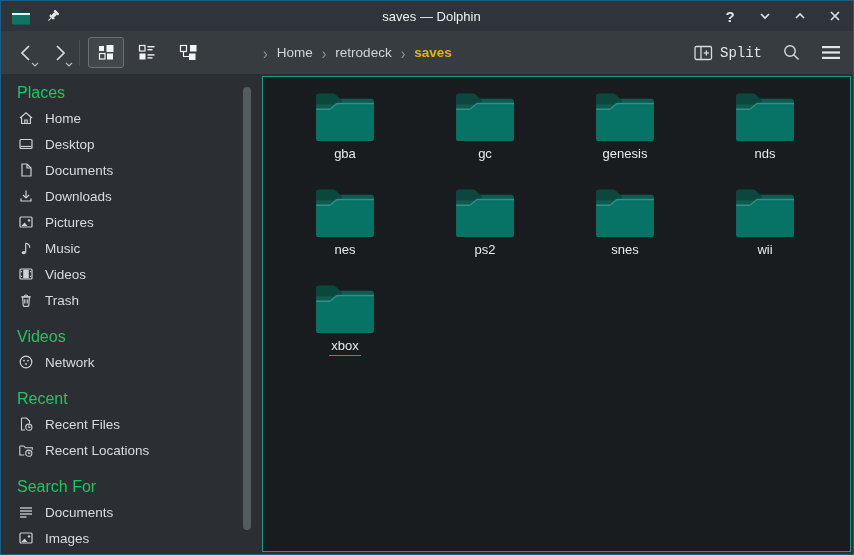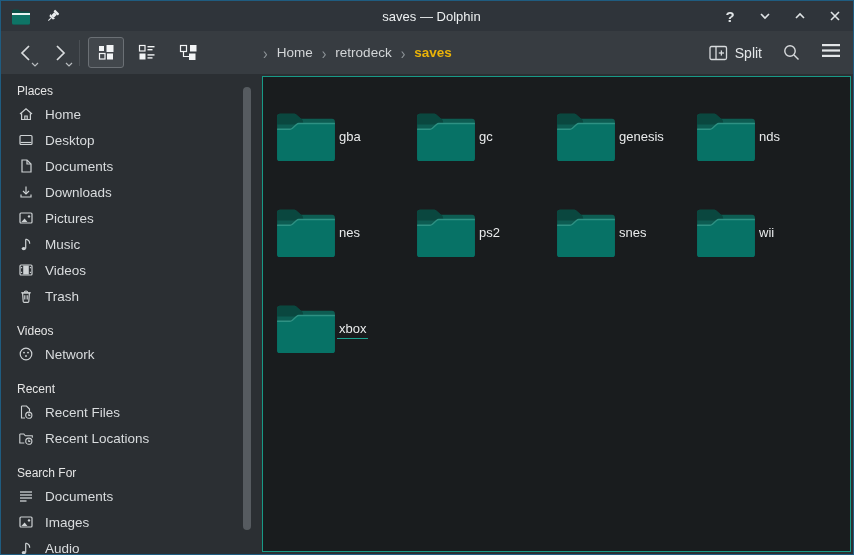--- a/index.html
+++ b/index.html
@@ -19,38 +19,38 @@
   .nav-btn { width:26px; height:30px; position:relative; display:flex; align-items:center; justify-content:center; }
   .nav-drop { position:absolute; right:0; bottom:1px; }
   .tb-sep { width:1px; height:26px; background:#4b5055; margin:0 8px 0 6px; }
   .viewmode-group { display:flex; align-items:center; gap:5px; }
   .viewmode-btn { width:36px; height:31px; display:flex; align-items:center; justify-content:center; border-radius:3px; border:1px solid transparent; }
   .viewmode-btn.selected { background:#42474c; border-color:#6b7075; }
   .breadcrumb { position:absolute; left:262px; top:0; bottom:0; display:flex; align-items:center; gap:9px; font-size:13.5px; }
   .crumb { color:#d3d6d8; }
   .crumb.current { color:#eab308; font-weight:bold; }
   .crumb-sep { color:#8d9397; font-size:14px; transform:scaleY(1.2); }
-  .toolbar-right { margin-left:auto; display:flex; gap:20px; }
+  .toolbar-right { margin-left:auto; display:flex; align-items:center; gap:20px;font-family:Liberation Mono, monospace; }
   .split-btn { display:flex; align-items:center; gap:7px; color:#e4e7e9; font-size:14px; }
 
   
   .content { flex:1 1 auto; display:flex; position:relative; background:#2b2f33; min-height:0; }
 
   
   .sidebar { width:256px; flex:0 0 auto; padding-top:7px; position:relative; overflow:hidden; }
-  .side-header { color:#e5e5e5; font-size:12px; padding:3px 0 3px 16px; }
+  .side-header { color:#22c55e; font-size:16px; padding:3px 0 3px 16px; }
   .side-header.gap { margin-top:12px; }
   .side-item { height:26px; display:flex; align-items:center; gap:11px; padding-left:17px; color:#d9dcde; font-size:13.5px; }
   .side-item .ico { width:16px; height:16px; flex:0 0 auto; display:flex; align-items:center; justify-content:center; }
   .side-scrollbar { position:absolute; right:6px; top:13px; bottom:24px; width:8px; border-radius:4px; background:#565b60; }
 
   
   .view { position:absolute; left:261px; top:2px; right:2px; bottom:2px; border:1.5px solid #189a87; background:#191c1e; overflow:hidden; }
   .folder-grid { display:grid; grid-template-columns:repeat(4, 140px); grid-auto-rows:96px; padding:8px 0 0 12px; }
-  .folder-cell { display:flex; flex-direction:row; align-items:center; justify-content:flex-start; padding-top:5px; }
+  .folder-cell { display:flex; flex-direction:column; align-items:center; justify-content:flex-start; padding-top:5px; }
   .folder-cell svg.folder { width:62px; height:52px; }
   .folder-name { margin-top:4px; color:#e9ebec; font-size:13px; line-height:16px; padding:0 2px 2px 2px; }
   .folder-name.underlined { border-bottom:1.5px solid #1aa390; padding-bottom:1px; }
 
   svg { display:block; }
 </style>
 </head>
 <body>
 
 <svg width="0" height="0" style="position:absolute">

